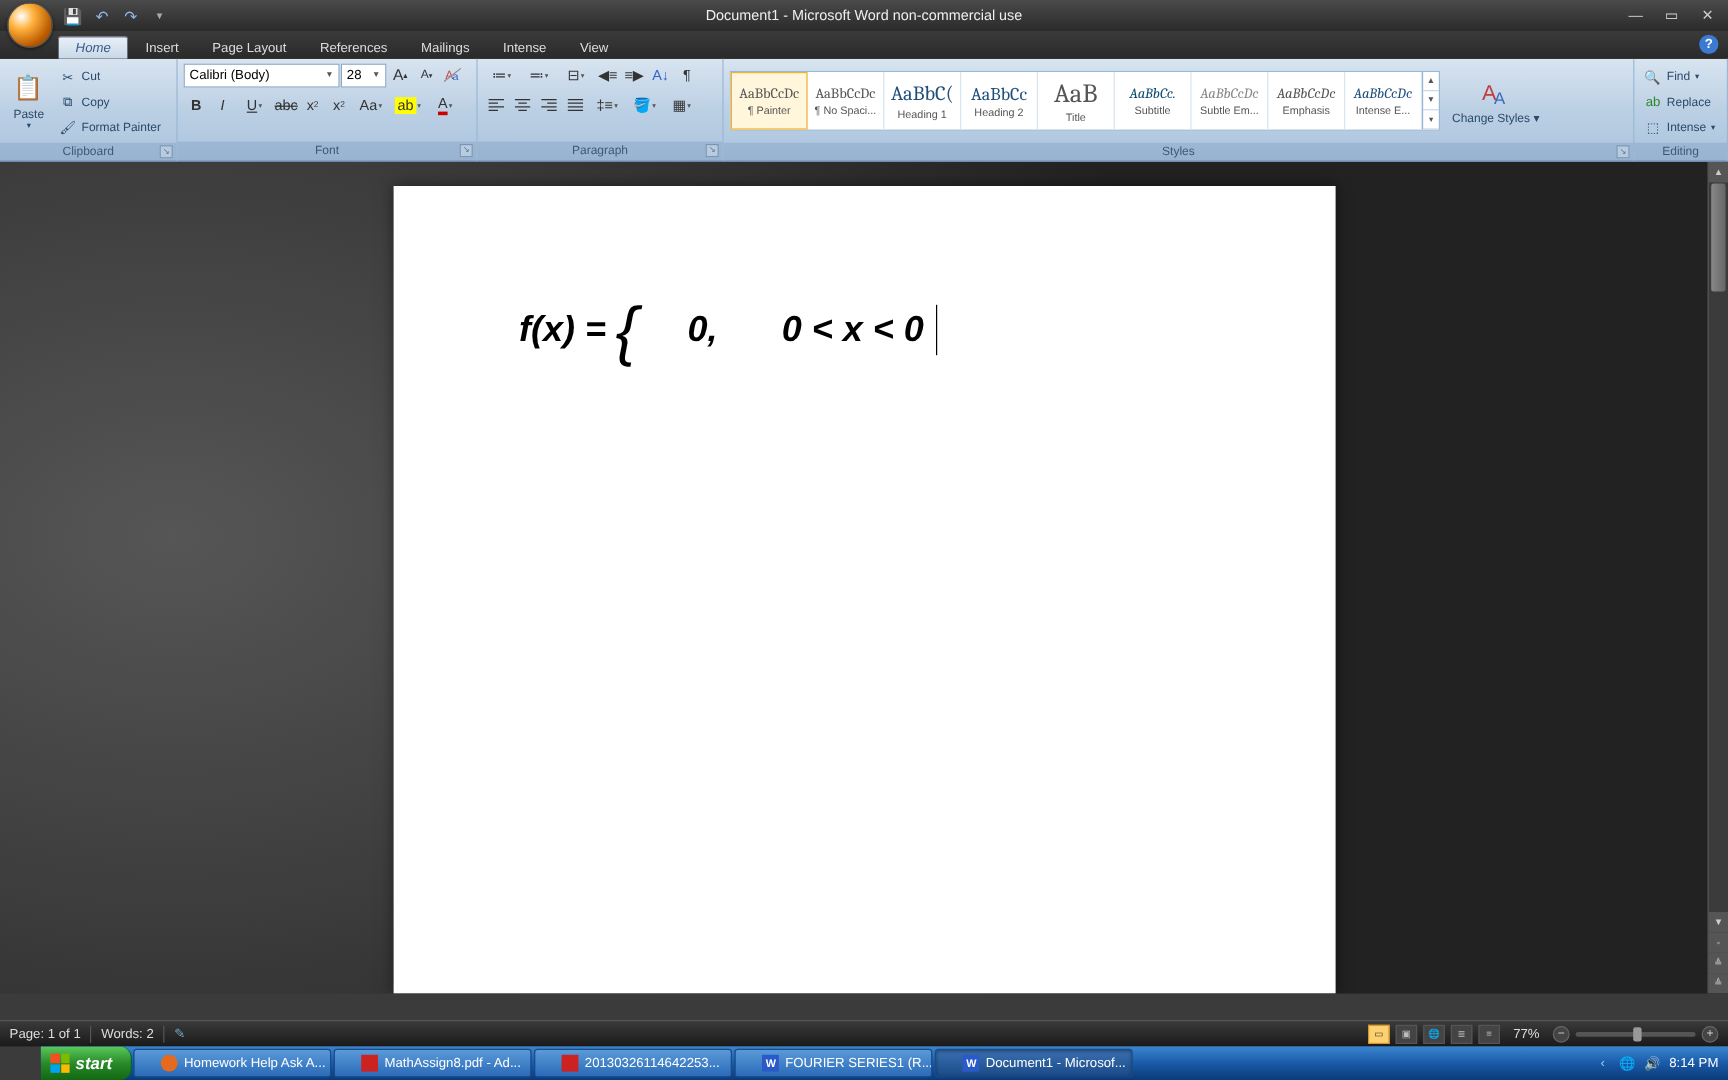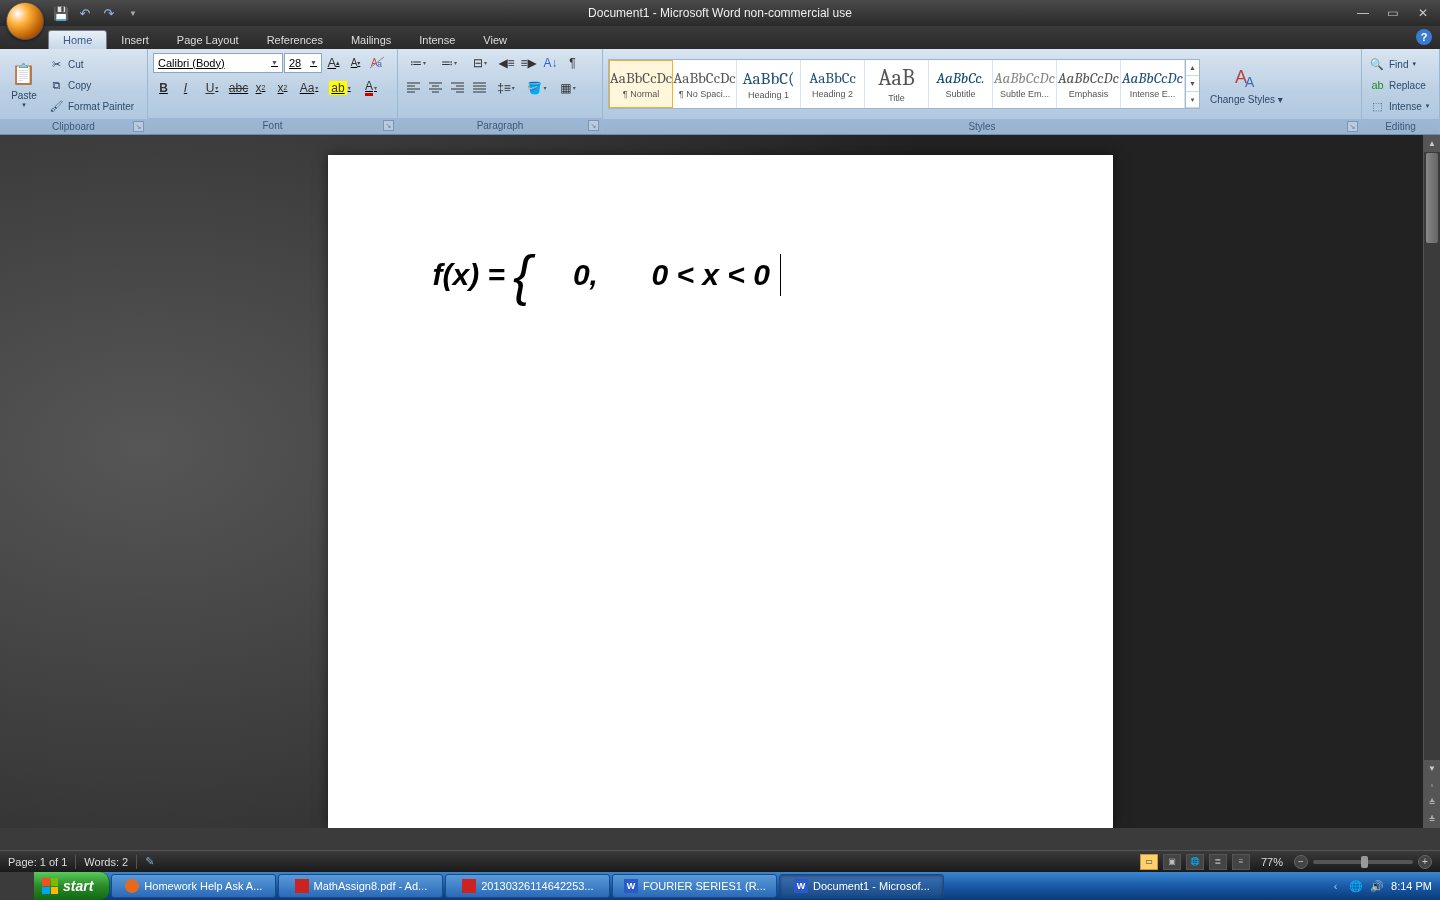--- a/index.html
+++ b/index.html
@@ -10,21 +10,21 @@
 .office-orb { width: 38px; height: 38px; border-radius: 50%; background: radial-gradient(circle at 30% 30%, #fff, #ffb03a 30%, #b85a00 70%, #7a3a00); position: absolute; left: 6px; top: 2px; z-index: 100; border: 1px solid #555; box-shadow: 0 1px 3px rgba(0,0,0,.5); }
 .qat { margin-left: 52px; display: flex; gap: 6px; align-items: center; }
 .qat-btn { width: 18px; height: 18px; display: flex; align-items: center; justify-content: center; color: #8fb8e8; font-size: 13px; cursor: pointer; }
 .title-center { position: absolute; left: 50%; transform: translateX(-50%); font-size: 12px; color: #eee; }
 .winbtns { position: absolute; right: 6px; display: flex; gap: 8px; }
 .winbtn { width: 22px; height: 16px; display: flex; align-items: center; justify-content: center; color: #ccc; font-size: 12px; cursor: pointer; }
 
 
 .tabs { height: 23px; background: linear-gradient(to bottom, #3a3a3a, #2a2a2a); display: flex; align-items: flex-end; padding-left: 48px; position: relative; }
 .tab { padding: 3px 14px; font-size: 11px; color: #ddd; cursor: pointer; border-top-left-radius: 3px; border-top-right-radius: 3px; }
-.tab.active { background: linear-gradient(to bottom, #e8f0f8, #c8d8e8); color: #3a5a8a; border: 1px solid #778; border-bottom: none; }
+.tab.active { background: linear-gradient(to bottom, #e8f0f8, #c8d8e8); color: #3a5a8a; border: 1px solid #778; border-bottom: none; font-style: italic; }
 .help-icon { position: absolute; right: 8px; top: 3px; width: 16px; height: 16px; border-radius: 50%; background: #3a7ad0; color: #fff; font-size: 11px; display: flex; align-items: center; justify-content: center; cursor: pointer; font-weight: bold; }
 
 
 .ribbon { height: 86px; background: linear-gradient(to bottom, #d8e4f0, #bcd0e4 50%, #aac4de); display: flex; border-bottom: 1px solid #6a8ab0; }
 .group { border-right: 1px solid #9ab8d4; display: flex; flex-direction: column; justify-content: space-between; position: relative; }
 .group-body { flex: 1; display: flex; padding: 3px 5px; align-items: flex-start; gap: 3px; }
 .group-label { height: 16px; background: rgba(120,150,185,0.35); font-size: 10px; color: #3a5a7a; text-align: center; line-height: 16px; position: relative; }
 .group-launcher { position: absolute; right: 3px; top: 2px; width: 11px; height: 11px; border: 1px solid #7a96b4; font-size: 7px; line-height: 9px; text-align: center; color: #5a7a9a; cursor: pointer; background: rgba(255,255,255,.3); }
 
 .bigbtn { display: flex; flex-direction: column; align-items: center; justify-content: center; padding: 2px 4px; font-size: 10px; color: #2a4a6a; cursor: pointer; height: 64px; min-width: 38px; border-radius: 3px; }
@@ -39,21 +39,21 @@
 .fontbox { height: 20px; border: 1px solid #8aa8c6; background: #fff; font-size: 11px; padding: 1px 4px; display: flex; align-items: center; justify-content: space-between; }
 .fontbox .dd { font-size: 7px; color: #555; }
 
 .sq { width: 21px; height: 21px; border: 1px solid transparent; display: flex; align-items: center; justify-content: center; cursor: pointer; border-radius: 2px; font-size: 12px; color: #333; }
 .sq.dd { width: 30px; }
 .sq .ar { font-size: 6px; margin-left: 1px; color: #555; }
 
 .style-gallery { display: flex; gap: 0; height: 50px; background: #fff; border: 1px solid #9ab8d4; }
 .style-item { width: 64px; border-right: 1px solid #d8e4f0; display: flex; flex-direction: column; align-items: center; justify-content: center; font-size: 9px; color: #555; cursor: pointer; }
 .style-item.sel { border: 1px solid #f0b030; background: #fff6dc; }
-.style-prev { font-size: 15px; font-family: Cambria, serif; margin-bottom: 2px; }
+.style-prev { font-size: 12px; font-family: Cambria, serif; margin-bottom: 2px; }
 .style-scroll { width: 14px; display: flex; flex-direction: column; border-left: 1px solid #9ab8d4; }
 .style-scroll div { flex: 1; display: flex; align-items: center; justify-content: center; font-size: 7px; cursor: pointer; border-bottom: 1px solid #c8d8e8; color: #555; }
 
 
 .docarea { position: absolute; top: 135px; left: 0; right: 0; bottom: 72px; background: radial-gradient(ellipse 900px 600px at 10% 45%, #565656 0%, #3b3b3b 55%, #222 100%); display: flex; justify-content: center; overflow: hidden; }
 .page { width: 785px; background: #fff; margin-top: 20px; box-shadow: 0 0 12px rgba(0,0,0,.5); padding: 95px 80px; position: relative; }
 .equation { font-family: "Cambria Math", Cambria, serif; font-size: 30px; font-style: italic; font-weight: bold; display: flex; align-items: center; gap: 8px; margin-left: 25px; }
 .brace { font-size: 55px; font-weight: normal; line-height: 50px; }
 .cases { display: inline-flex; flex-direction: column; gap: 6px; }
 .caserow { display: flex; gap: 20px; }
@@ -72,21 +72,21 @@
 .viewbtn.active { background: #ffd070; border-color: #d09830; color: #333; }
 .zoom-slider { width: 100px; height: 4px; background: #555; position: relative; border-radius: 2px; }
 .zoom-slider .knob { position: absolute; left: 48px; top: -4px; width: 7px; height: 12px; background: #999; border-radius: 2px; cursor: pointer; }
 .zmbtn { width: 14px; height: 14px; border: 1px solid #666; border-radius: 50%; background: #444; display: flex; align-items: center; justify-content: center; font-size: 10px; color: #ccc; cursor: pointer; }
 
 
 .taskbar { position: absolute; bottom: 0; left: 0; right: 0; height: 28px; background: linear-gradient(to bottom, #3a86d0, #1a5aa8 50%, #0a3a78); display: flex; align-items: center; margin-left: 34px; }
 .startbtn { height: 28px; padding: 0 16px 0 8px; background: linear-gradient(to bottom, #5aca5a, #2a8a2a 50%, #116811); color: #fff; font-weight: bold; font-style: italic; font-size: 14px; display: flex; align-items: center; gap: 5px; cursor: pointer; border-right: 1px solid #063; border-top-right-radius: 10px; border-bottom-right-radius: 10px; }
 .startbtn .winflag { width: 16px; height: 16px; display: grid; grid-template-columns: 1fr 1fr; grid-template-rows: 1fr 1fr; gap: 1px; }
 .winflag div:nth-child(1){background:#f25022;} .winflag div:nth-child(2){background:#7fba00;} .winflag div:nth-child(3){background:#00a4ef;} .winflag div:nth-child(4){background:#ffb900;}
-.taskbtn { height: 24px; margin: 2px 1px; padding: 0 22px; background: linear-gradient(to bottom, #5a9ad8, #2a6ab8); border: 1px solid #1a4a88; border-radius: 3px; display: flex; align-items: center; gap: 5px; font-size: 11px; color: #fff; cursor: pointer; max-width: 165px; overflow: hidden; white-space: nowrap; justify-content: center; }
+.taskbtn { height: 24px; margin: 2px 1px; padding: 0 22px; background: linear-gradient(to bottom, #5a9ad8, #2a6ab8); border: 1px solid #1a4a88; border-radius: 3px; display: flex; align-items: center; gap: 5px; font-size: 11px; color: #fff; cursor: pointer; max-width: 165px; overflow: hidden; white-space: nowrap; }
 .taskbtn.active { background: linear-gradient(to bottom, #3a70b0, #1a4a88); box-shadow: inset 0 1px 3px rgba(0,0,0,.4); }
 .taskbtn .ti { width: 14px; height: 14px; flex-shrink: 0; }
 .tray { margin-left: auto; display: flex; align-items: center; gap: 6px; padding: 0 8px; color: #fff; font-size: 11px; }
 .tray .ti { width: 15px; height: 15px; display: flex; align-items: center; justify-content: center; font-size: 11px; cursor: pointer; }
 </style>
 </head>
 <body>
 
 <div class="titlebar">
   <div class="office-orb"></div>
@@ -137,21 +137,21 @@
             <span class="mi">🖌</span>
             <span>Format Painter</span>
           </div>
       </div>
     </div>
     <div class="group-label"><span>Clipboard</span><div class="group-launcher">↘</div></div>
   </div>
 
   <div class="group" style="width:250px;">
     <div class="group-body">
-      <div class="col" style="gap:4px;width:100%;text-decoration:underline;">
+      <div class="col" style="gap:4px;width:100%;">
         <div class="row">
           <div class="fontbox" style="width:130px;">
               <span>Calibri (Body)</span>
               <span class="dd">▼</span>
             </div>
           <div class="fontbox" style="width:38px;">
               <span>28</span>
               <span class="dd">▼</span>
             </div>
           <div class="sq" style="font-size:13px;">A<sup style="font-size:7px;">▴</sup></div>
@@ -247,21 +247,21 @@
       </div>
     </div>
     <div class="group-label"><span>Paragraph</span><div class="group-launcher">↘</div></div>
   </div>
 
   <div class="group" style="flex:1;">
     <div class="group-body" style="align-items:center;">
       <div class="style-gallery">
         <div class="style-item sel">
             <div class="style-prev">AaBbCcDc</div>
-            <div>¶ Normal</div>
+            <div>¶ Painter</div>
           </div>
         <div class="style-item">
             <div class="style-prev">AaBbCcDc</div>
             <div>¶ No Spaci...</div>
           </div>
         <div class="style-item">
             <div class="style-prev" style="color:#1e4e79;font-size:17px;">AaBbC(</div>
             <div>Heading 1</div>
           </div>
         <div class="style-item">

